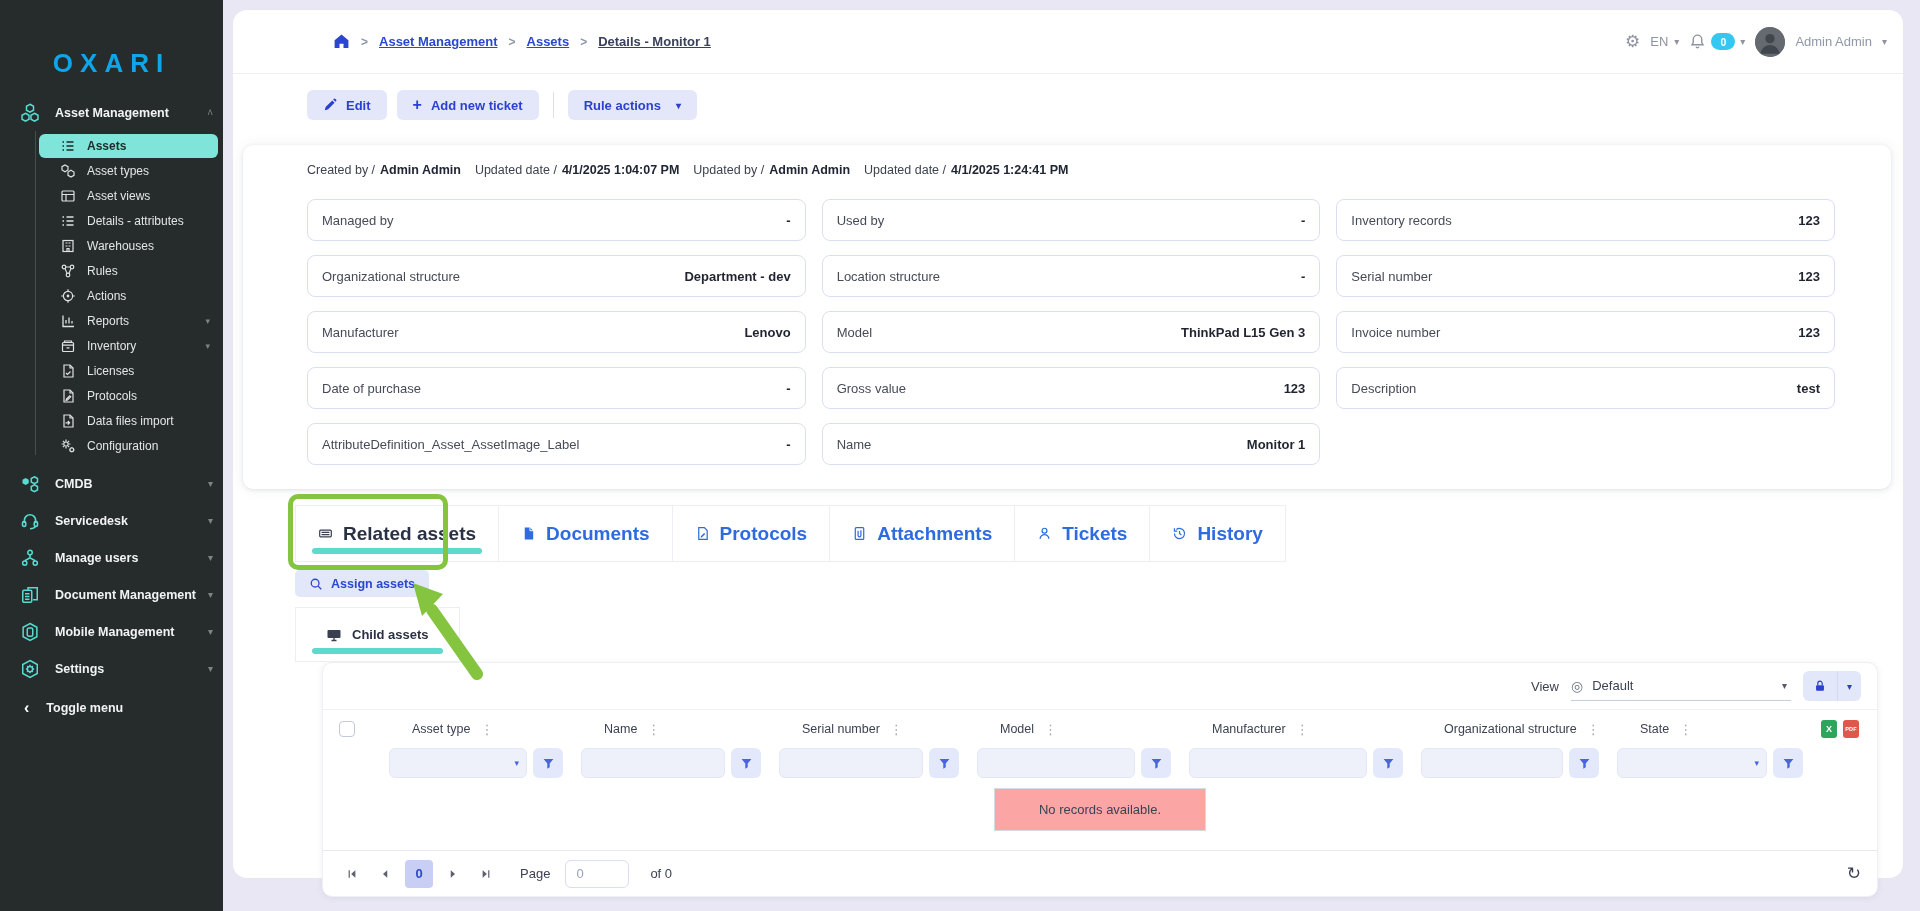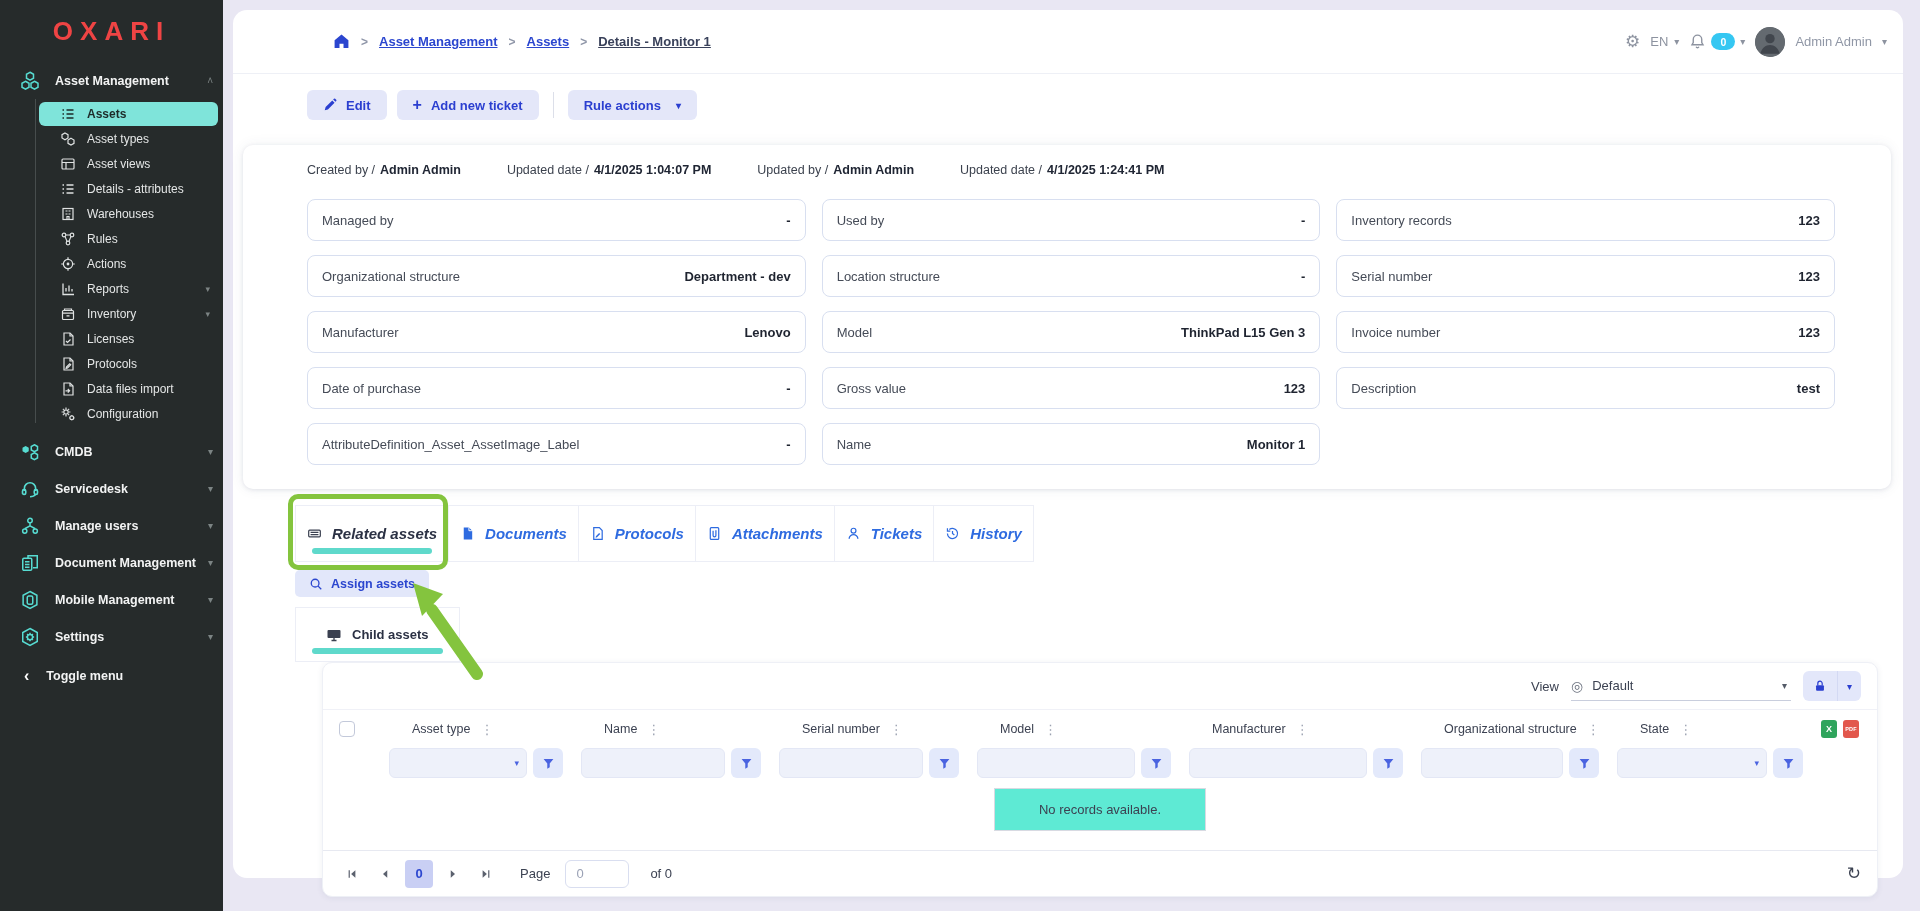--- a/index.html
+++ b/index.html
@@ -4,21 +4,21 @@
 <style>
   * { margin:0; padding:0; box-sizing:border-box; }
   html,body { width:1920px; height:911px; overflow:hidden;
     font-family:"Liberation Sans", sans-serif; background:#e9e7f3; color:#23293a; }
   svg { display:block; }
 
   
   .sidebar { position:absolute; left:0; top:0; width:223px; height:911px;
     background:#262b2b; color:#e9ebea; font-size:12.5px; }
   .logo { height:62px; display:flex; align-items:center; justify-content:center;
-    color:#ef4444; font-size:26px; font-weight:600; letter-spacing:7px; }
+    color:#0ea5e9; font-size:26px; font-weight:600; letter-spacing:7px;margin-top:32px; }
   .nav-group { height:37px; display:flex; align-items:center; padding:0 10px 0 20px; cursor:pointer; }
   .nav-group .g-ico { width:20px; height:20px; color:#57dcd2; margin-right:15px; flex:none; }
   .nav-group .g-label { font-weight:700; font-size:12.5px; color:#f2f3f3; flex:1; }
   .nav-group .g-caret { color:#7c8484; font-size:10px; }
   .submenu { position:relative; padding:2px 0 6px; }
   .submenu::before { content:""; position:absolute; left:35px; top:0; bottom:10px; width:1px; background:#474d4d; }
   .sub-item { position:relative; margin:1px 5px 1px 39px; height:24px; border-radius:6px;
     display:flex; align-items:center; padding:0 8px 0 21px; cursor:pointer; color:#e4e6e6; }
   .sub-item .s-ico { width:16px; height:16px; margin-right:11px; flex:none; color:#dfe2e2; }
   .sub-item .s-label { font-size:12px; }
@@ -59,34 +59,34 @@
     background:#e4e7f9; color:#2b3fd0; font-size:13px; font-weight:600; border-radius:6px; cursor:pointer; }
   .btn .b-ico { width:14px; height:14px; color:#2b3fd0; }
   .btn .b-plus { font-size:16px; font-weight:700; line-height:1; }
   .btn .b-caret { font-size:10px; margin-left:6px; }
   .btn-divider { width:1px; height:26px; background:#dcdfe9; margin:0 4px; }
 
   
   .details-card { margin:13px 12px 0 10px; border-radius:10px;
     box-shadow:0 1px 4px rgba(55,65,105,.12), 0 0 14px rgba(55,65,105,.07);
     padding:18px 56px 24px 64px; background:#fff; }
-  .meta-row { display:flex; gap:46px; font-size:12.5px; color:#3c424e; }
+  .meta-row { display:flex; gap:14px; font-size:12.5px; color:#3c424e; }
   .meta-item { display:flex; gap:5px; }
   .meta-item b { color:#202634; }
   .fields-grid { margin-top:22px; display:grid; grid-template-columns:repeat(3,1fr); gap:14px 16px; }
   .field { height:42px; border:1px solid #d8dff0; border-radius:8px; background:#fff;
     display:flex; align-items:center; justify-content:space-between; padding:0 14px; font-size:13px; }
   .field .f-label { color:#454b57; }
   .field .f-value { font-weight:700; color:#1f2430; }
 
   
   .tabs-row { display:flex; margin:16px 0 0 62px; }
-  .tab { height:57px; display:flex; align-items:center; gap:10px; padding:0 11px;
+  .tab { height:57px; display:flex; align-items:center; gap:10px; padding:0 22px;
     background:#fff; border:1px solid #ecEEf6; border-left:none; cursor:pointer; position:relative;
-    color:#2e6be0; font-size:15px; font-weight:600;font-style:italic; }
+    color:#2e6be0; font-size:19px; font-weight:600; }
   .tab:first-child { border-left:1px solid #eceef6; }
   .tab .tico { width:15px; height:15px; color:#2e6be0; }
   .tab.active { color:#2b3144; }
   .tab.active .tico { color:#3a4050; }
   .tbar { position:absolute; left:16px; right:16px; bottom:7px; height:6px; border-radius:3px; background:#5fd9cb; }
 
   
   .assign-row { margin:8px 0 0 62px; }
   .assign-btn { display:inline-flex; height:27px; align-items:center; gap:8px; padding:0 14px;
     background:#e2e7fa; color:#2b46cf; border-radius:5px; font-size:12.5px; font-weight:600; cursor:pointer; }
@@ -131,21 +131,21 @@
   .f-cell { display:flex; align-items:center; gap:6px; padding:0 8px 0 10px; }
   .f-input-wrap { position:relative; flex:1; }
   .f-input { width:100%; height:30px; background:#eef1fa; border:1px solid #e3e7f5; border-radius:6px;
     font-family:"Liberation Sans",sans-serif; font-size:12px; padding:0 8px; color:#3c4252; outline:none; }
   .f-inCaret { position:absolute; right:8px; top:10px; font-size:9px; color:#4a63e0; pointer-events:none; }
   .f-funnel { width:30px; height:30px; flex:none; background:#e3e9fb; border-radius:6px;
     display:flex; align-items:center; justify-content:center; cursor:pointer; }
   .f-funnel svg { width:13px; height:13px; color:#4a63e0; }
 
   .empty-wrap { height:62px; display:flex; justify-content:center; }
-  .empty-box { border:1px solid #d8dae2; background:#5eead4; padding:13px 44px; font-size:13px;
+  .empty-box { border:1px solid #d8dae2; background:#fca5a5; padding:13px 44px; font-size:13px;
     color:#3c4252; align-self:flex-start; }
 
   .tc-pager { height:46px; border-top:1px solid #e7e9f1; display:flex; align-items:center;
     padding:0 16px; gap:7px; font-size:13px; color:#3c4252; }
   .pg-btn { width:26px; height:26px; display:flex; align-items:center; justify-content:center;
     color:#5b616e; cursor:pointer; }
   .pg-btn svg { width:12px; height:12px; }
   .pg-page { width:28px; height:28px; border-radius:4px; background:#c9cff4; color:#2b46cf;
     display:flex; align-items:center; justify-content:center; font-weight:600; cursor:pointer; }
   .pg-label { margin-left:14px; }

